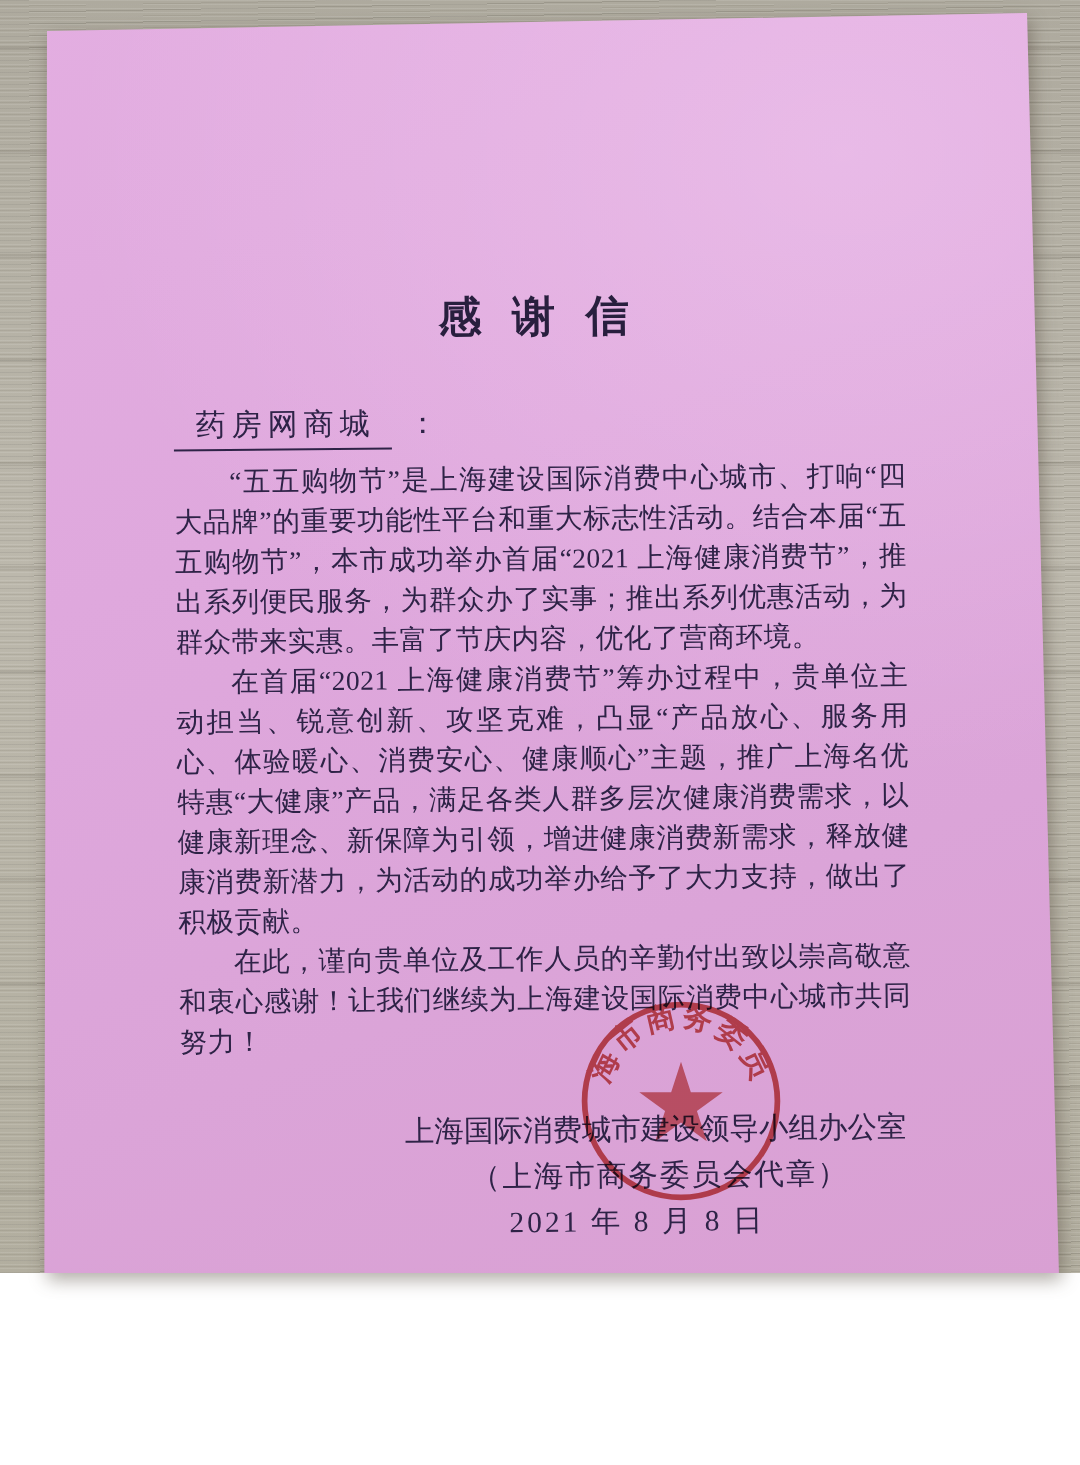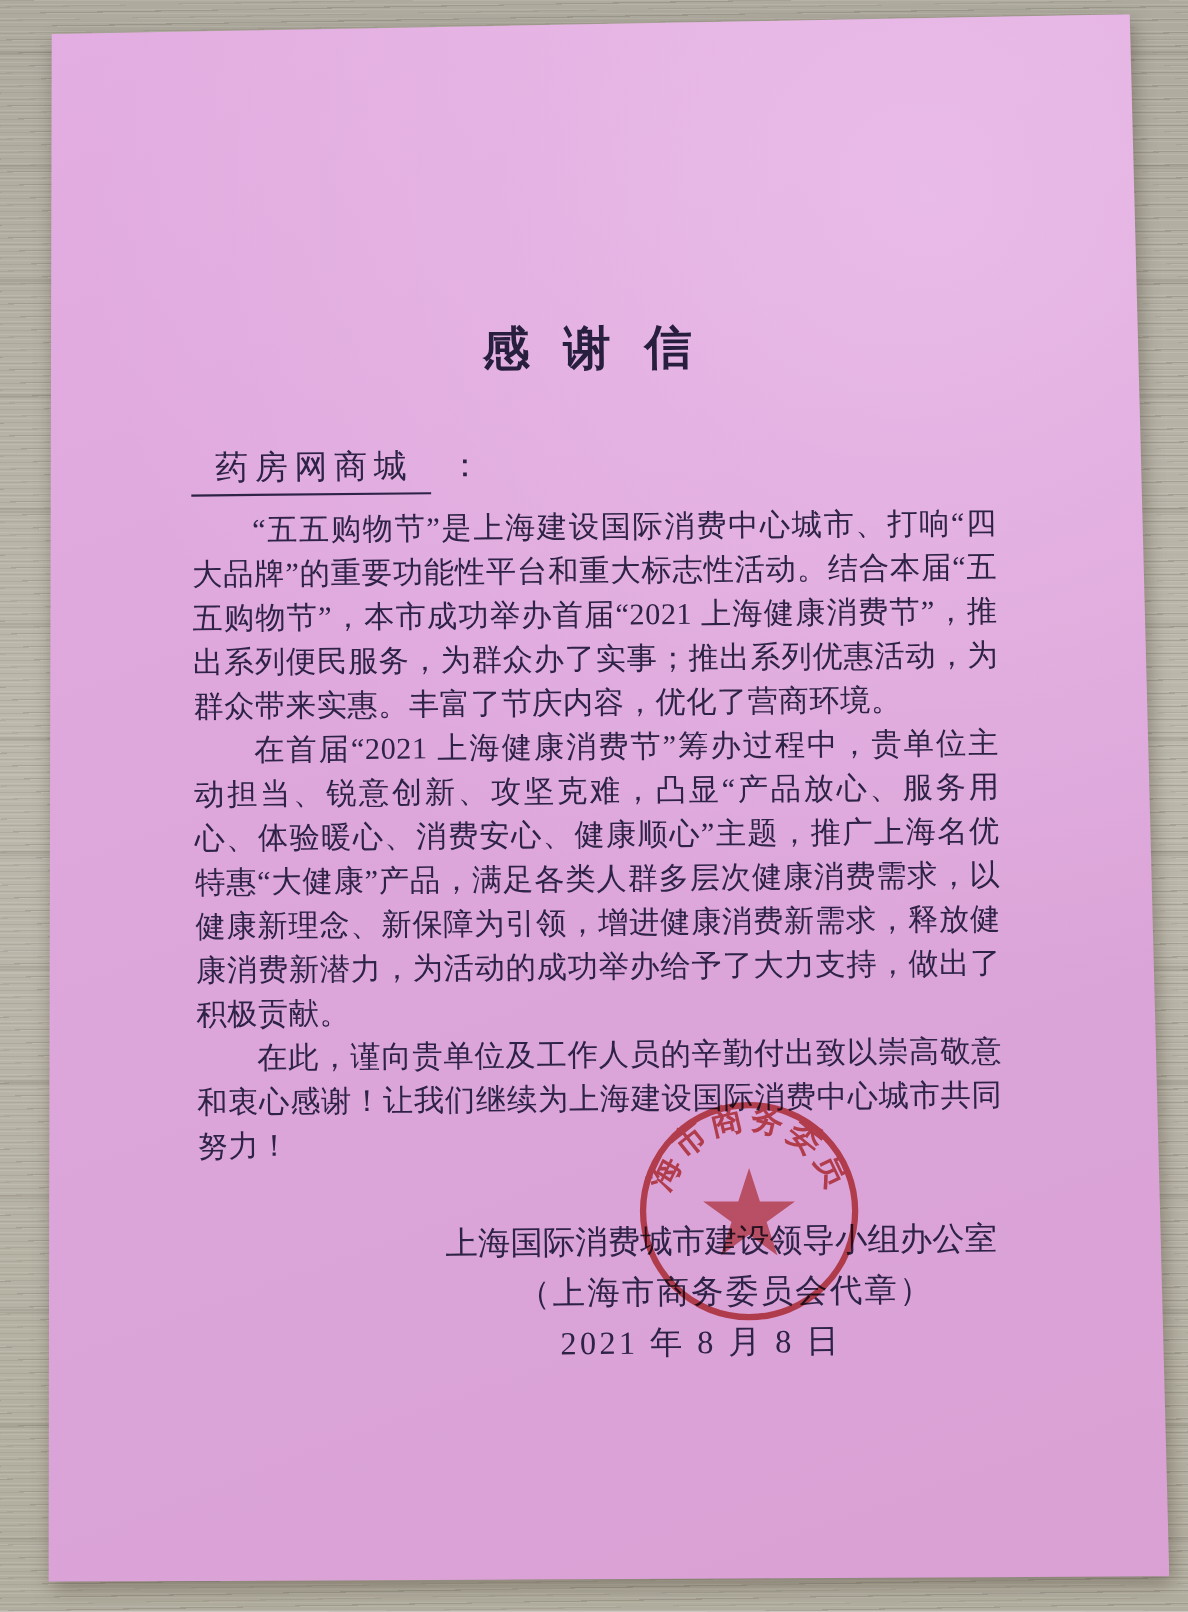--- a/index.html
+++ b/index.html
@@ -8,21 +8,21 @@
     width: 1080px;
     height: 1465px;
     overflow: hidden;
     font-family: "Liberation Serif", "DejaVu Serif", serif;
   }
 
   
   .scene {
     position: relative;
     width: 1080px;
-    height: 1465px;
+    height: 1273px;
     background-color: #b4b0a4;
     background-image:
       repeating-linear-gradient(180deg,
         rgba(255,255,255,0.10) 0px, rgba(255,255,255,0.10) 1px,
         transparent 1px, transparent 4px),
       repeating-linear-gradient(179deg,
         rgba(92,88,76,0.22) 0px, rgba(92,88,76,0.22) 1px,
         transparent 1px, transparent 6px,
         rgba(124,118,104,0.18) 6px, rgba(124,118,104,0.18) 7px,
         transparent 7px, transparent 12px),

